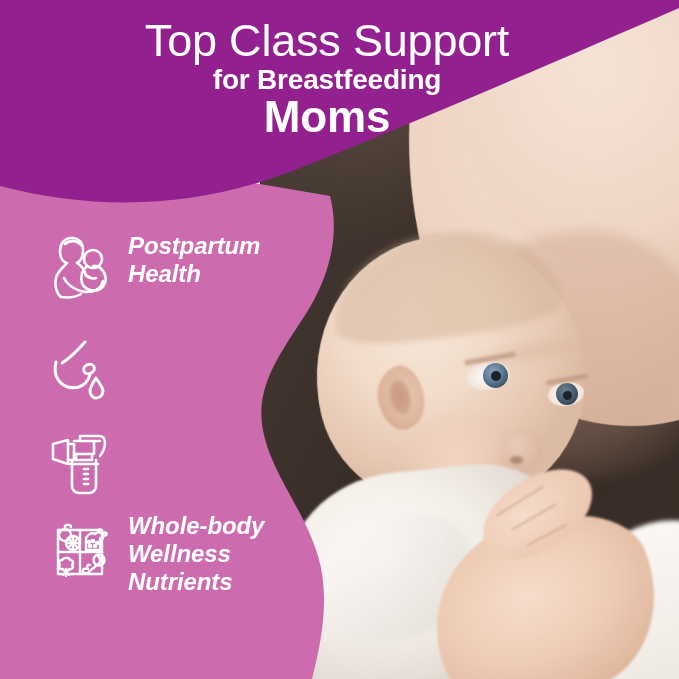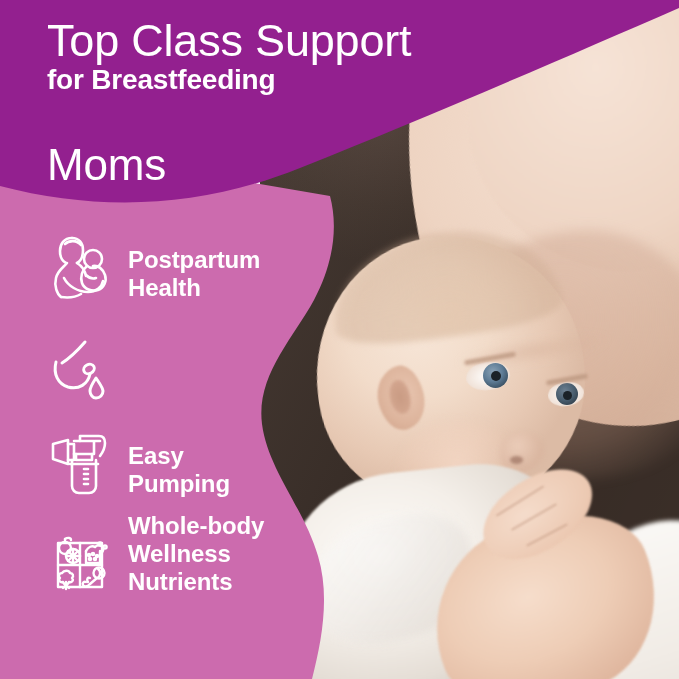--- a/index.html
+++ b/index.html
@@ -298,46 +298,48 @@
   }
 
   
   .headline {
     position: absolute;
     left: 47px;
     top: 17px;
     width: 560px;
     color: #ffffff;
     z-index: 5;
+    text-align: center;
   }
   .headline .line {
     display: block;
     font-size: 44px;
     line-height: 1.06;
     letter-spacing: -0.2px;
     white-space: nowrap;
   }
   .headline .line-1 { font-weight: 300; font-size: 45px; }
   .headline .line-2 { font-weight: 700; font-size: 28px; }
-  .headline .line-3 { font-weight: 400; font-size: 44px; margin-top: 48px; }
+  .headline .line-3 { font-weight: 700; font-size: 44px; }
 
   
   .features {
     position: absolute;
     left: 0;
     top: 232px;
     width: 300px;
     z-index: 6;
   }
   .feature {
     position: absolute;
     left: 46px;
     display: flex;
-    align-items: flex-end;
+    align-items: flex-start;
     gap: 14px;
+    font-style: italic;
   }
   .feature-0 { top: 0px; }
   .feature-1 { top: 102px; }
   .feature-2 { top: 196px; }
   .feature-3 { top: 280px; }
 
   .feature-icon {
     flex: 0 0 auto;
     width: 68px;
     height: 70px;
@@ -491,22 +493,20 @@
 
           <path d="M24 30 L24 56 C24 60 27 63 31 63 L41 63 C45 63 48 60 48 56 L48 30"></path>
           <path d="M22 34 L50 34"></path>
 
           <path d="M36 39 L40 39"></path>
           <path d="M36 44 L40 44"></path>
           <path d="M36 49 L40 49"></path>
           <path d="M36 54 L40 54"></path>
         </svg>
       </span>
-      <span class="feature-label">Easy
-Pumping</span>
     </div>
 
     <div class="feature feature-3">
       <span class="feature-icon">
         <svg viewBox="0 0 64 66" fill="none" stroke="#ffffff" stroke-width="2.4" stroke-linecap="round" stroke-linejoin="round">
 
           <path d="M10 16 L54 16 L54 60 L10 60 Z"></path>
           <path d="M32 16 L32 60"></path>
           <path d="M10 38 L54 38"></path>
 

